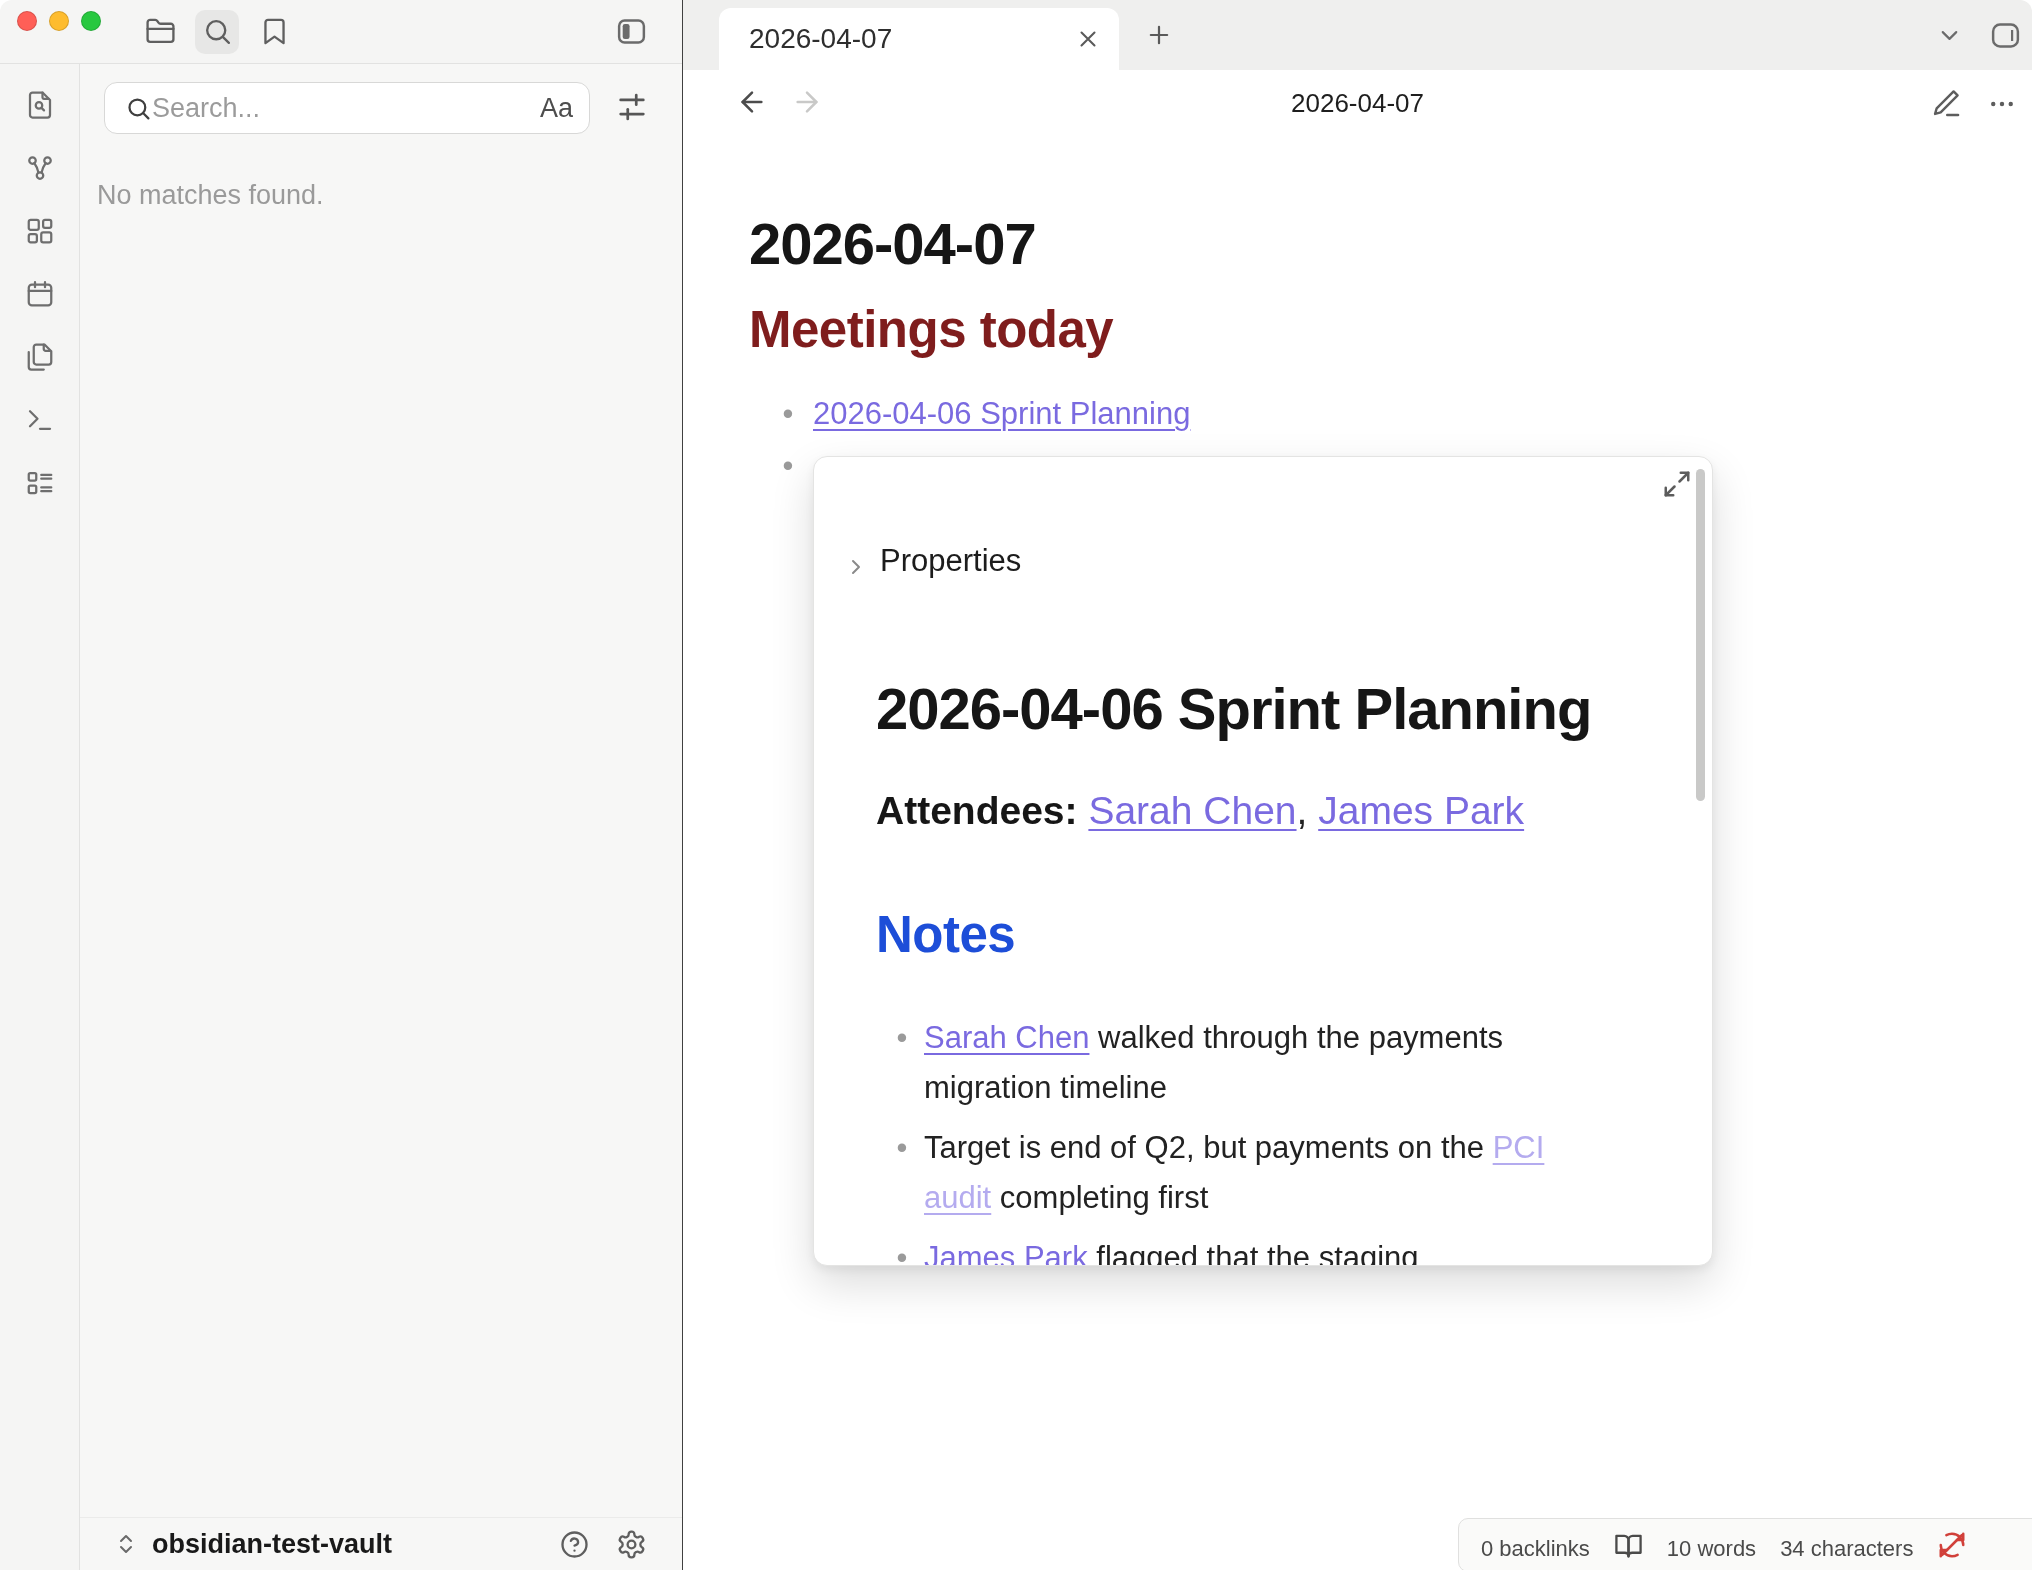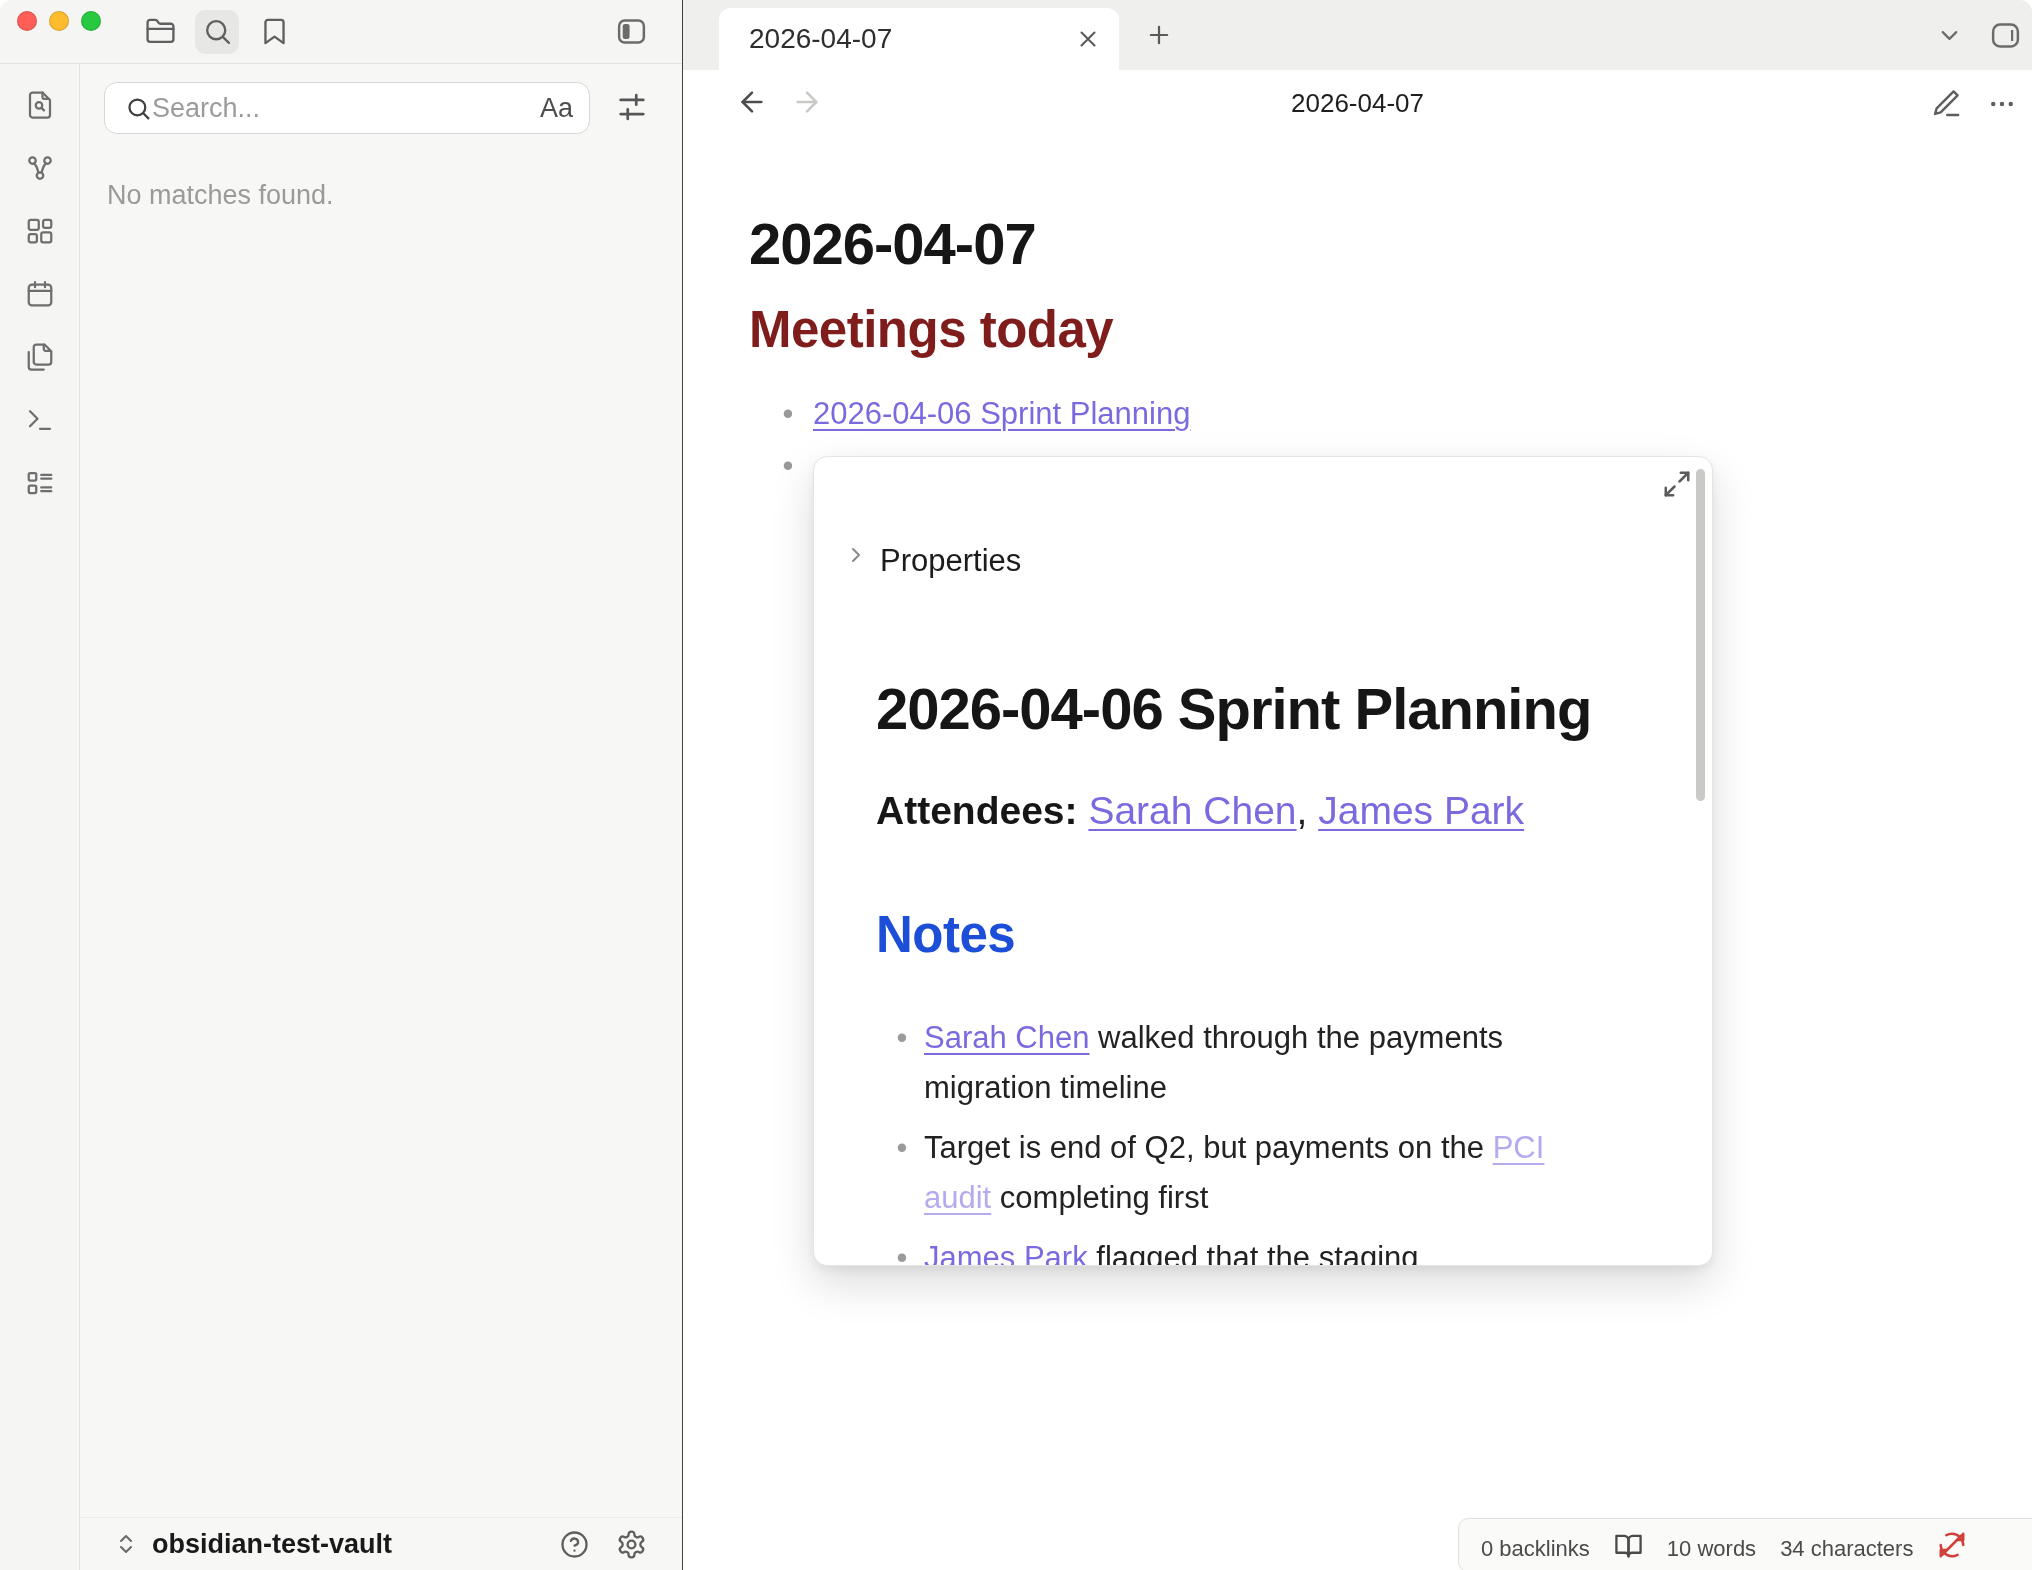--- a/index.html
+++ b/index.html
@@ -24,21 +24,21 @@
             padding-top:26px; gap:33px; }
   .ribbon .rb { color:#6e6e6e; }
 
   .panel { position:absolute; left:80px; top:64px; bottom:0; width:602px; background:#f7f7f6; }
   .search-row { position:absolute; left:24px; top:18px; width:486px; height:52px;
                 background:#fff; border:1px solid #d8d8d7; border-radius:13px;
                 display:flex; align-items:center; padding:0 16px 0 20px; }
   .search-row .ph { font-size:27px; color:#9b9b9b; flex:1; }
   .search-row .case { font-size:27px; color:#4d4d4d; }
   .filter-btn { position:absolute; left:535px; top:26px; color:#565656; }
-  .empty { position:absolute; left:27px; top:116px; font-size:27px; color:#9a9a9a; }
+  .empty { position:absolute; left:17px; top:116px; font-size:27px; color:#9a9a9a; }
   .vault-bar { position:absolute; left:0; right:0; bottom:0; height:53px; border-top:1px solid #ebebea;
                display:flex; align-items:center; padding:0 35px 0 34px; }
   .vault-name { font-size:27px; font-weight:600; color:#191919; margin-left:14px; }
   .vault-sp { flex:1; }
   .vb-ic { color:#5e5e5e; }
   .vb-ic + .vb-ic { margin-left:26px; }
 
   
   .main { position:absolute; left:682px; top:0; right:0; bottom:0; background:#fff;
           border-left:1px solid #404040; }
@@ -67,21 +67,21 @@
   a.wl { color:var(--accent,#7a6ae0); text-decoration:underline; text-underline-offset:5px;
          text-decoration-thickness:2px; cursor:pointer; }
   a.wl.unresolved { color:var(--accent-unresolved,#b4abef); }
 
   
   .popup { position:absolute; left:130px; top:320px; width:900px; height:810px; background:#fff;
            border:1px solid #e4e4e3; border-radius:14px; overflow:hidden; z-index:5;
            box-shadow:0 18px 44px rgba(0,0,0,.14), 0 4px 10px rgba(0,0,0,.06); }
   .pp-expand { position:absolute; right:20px; top:12px; color:#5c5c5c; }
   .pp-thumb { position:absolute; right:7px; top:12px; width:9px; height:332px; background:#c9c9c8; border-radius:5px; }
-  .pp-props { position:absolute; left:30px; top:86px; display:flex; align-items:flex-start; gap:12px; }
+  .pp-props { position:absolute; left:30px; top:86px; display:flex; align-items:flex-end; gap:12px; }
   .pp-props .lbl { font-size:31px; font-weight:500; color:#1c1c1c; }
   .pp-props .chev { color:#8a8a8a; }
   .pp-h1 { position:absolute; left:62px; top:218px; font-size:58px; font-weight:700; letter-spacing:-1px; color:#161616; }
   .pp-att { position:absolute; left:62px; top:330px; font-size:39px; line-height:48px; color:#222; }
   .pp-att b { font-weight:700; color:#161616; }
   .pp-h2 { position:absolute; left:62px; top:448px; font-size:51px; font-weight:700; letter-spacing:-0.5px; color:#1d4ed8; }
   .pp-list { position:absolute; left:82px; top:556px; width:680px; list-style:none; }
   .pp-list li { display:flex; gap:16px; font-size:31px; line-height:50px; margin-bottom:10px; color:#222; }
   .pp-list .dot { width:12px; line-height:50px; }
   .pp-list .txt { flex:1; }

